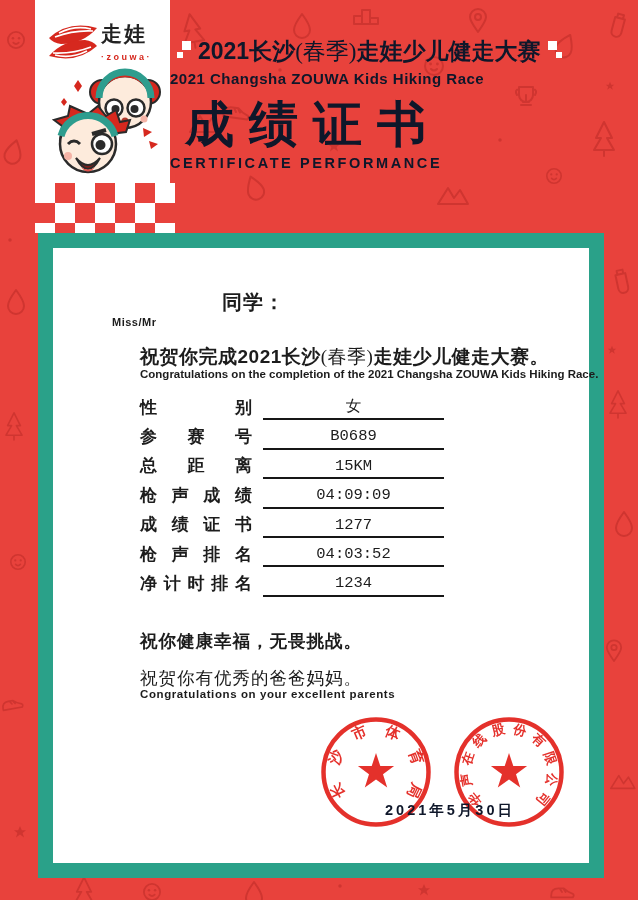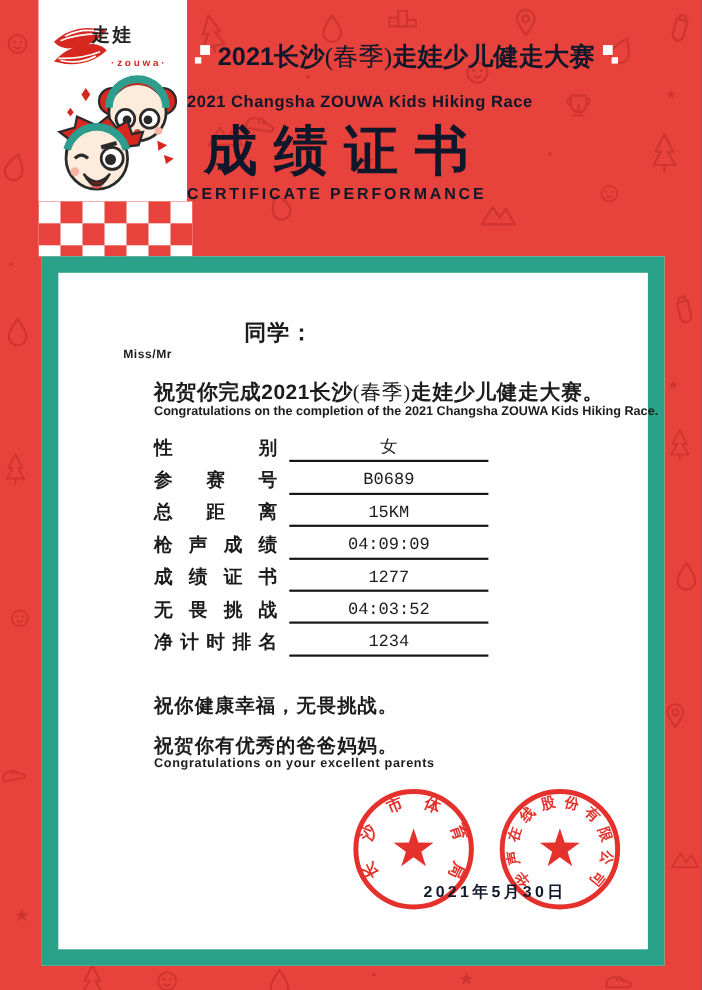--- a/index.html
+++ b/index.html
@@ -11,29 +11,29 @@
   
   .pattern{position:absolute;left:0;top:0;z-index:0;}
   .doodle{stroke:#cf3530;stroke-width:2;fill:none;stroke-linecap:round;stroke-linejoin:round;}
   .doodle-fill{fill:#cf3530;stroke:none;}
 
   
   .strip{left:35px;top:0;width:135px;height:183px;background:#fff;z-index:1;}
   .checker{left:35px;top:183px;width:140px;height:50px;z-index:1;
      background:conic-gradient(#e8423c 25%,#fff 0 50%,#e8423c 0 75%,#fff 0);
      background-size:40px 40px;}
-  .logo-cn{left:83px;top:20px;font-size:17px;font-weight:bold;color:#222;letter-spacing:2px;z-index:2;}
+  .logo-cn{left:101px;top:20px;font-size:21px;font-weight:bold;color:#222;letter-spacing:2px;z-index:2;}
   .logo-en{left:101px;top:52px;font-size:9px;font-weight:bold;color:#d6281e;letter-spacing:2.5px;z-index:2;}
 
   
   .header{left:170px;top:0;width:452px;text-align:left;color:#0f172a;z-index:1;}
   .title{margin-top:36px;font-size:23px;font-weight:bold;white-space:nowrap;}
   .title .season{font-family:"Liberation Serif",serif;font-weight:normal;}
   .bracket{display:inline-block;vertical-align:middle;margin:0 7px 6px 7px;}
-  .subtitle{margin-top:17px;font-size:15px;font-weight:bold;letter-spacing:.5px;}
+  .subtitle{margin-top:3px;font-size:15px;font-weight:bold;letter-spacing:.5px;}
   .cert-title{margin-top:12px;font-size:49px;font-weight:bold;letter-spacing:15px;padding-left:15px;line-height:1.05;}
   .cert-sub{margin-top:5px;font-size:14.5px;font-weight:bold;letter-spacing:2.6px;}
 
   
   .frame{left:38px;top:233px;width:566px;height:645px;background:#fff;
          border:15px solid #2aa189;box-sizing:border-box;z-index:2;}
 
   .name-line{left:112px;top:287px;width:106px;height:25px;border-bottom:2px solid #161616;
              text-align:center;font-family:"Liberation Serif","DejaVu Serif",serif;
              font-size:19px;z-index:3;}
@@ -47,21 +47,21 @@
   .fields{left:140px;top:391px;width:305px;z-index:3;}
   .frow{display:flex;align-items:flex-end;height:29.4px;}
   .flabel{width:112px;font-size:17px;font-weight:bold;text-align:justify;text-align-last:justify;
           padding-bottom:3px;line-height:1.1;}
   .fvalue{margin-left:11px;width:181px;text-align:center;border-bottom:2px solid #161616;
           font-family:"Liberation Mono","DejaVu Sans Mono",monospace;font-size:15.5px;
           padding-bottom:1px;line-height:1.25;}
 
   .bless-cn1{left:140px;top:629px;font-size:17.5px;font-weight:bold;letter-spacing:1px;z-index:3;}
   .bless-en1{left:140px;top:651px;font-size:11.5px;font-weight:bold;letter-spacing:.6px;z-index:3;}
-  .bless-cn2{left:140px;top:666px;font-size:17.5px;font-weight:bold;letter-spacing:1px;z-index:3;}
+  .bless-cn2{left:140px;top:666px;font-size:17.5px;font-weight:normal;letter-spacing:1px;z-index:3;}
   .bless-en2{left:140px;top:688px;font-size:11.5px;font-weight:bold;letter-spacing:.6px;z-index:3;text-align:right;}
 
   .stamps{left:300px;top:700px;z-index:4;opacity:.93;}
   .stamp-ring{fill:none;stroke:#e3221c;stroke-width:4.5px;}
   .stamp-star{fill:#e3221c;}
   .stamp-ch{fill:#e3221c;font-weight:bold;font-family:"Liberation Serif","DejaVu Serif",serif;}
 
   .date{left:385px;top:801px;font-size:14.5px;font-weight:bold;letter-spacing:3px;
         color:#0f172a;z-index:6;white-space:nowrap;}
 </style>
@@ -245,21 +245,21 @@
     </div>
     <div class="frow">
       <div class="flabel">枪声成绩</div>
       <div class="fvalue">04:09:09</div>
     </div>
     <div class="frow">
       <div class="flabel">成绩证书</div>
       <div class="fvalue">1277</div>
     </div>
     <div class="frow">
-      <div class="flabel">无畏挑战</div>
+      <div class="flabel">枪声排名</div>
       <div class="fvalue">04:03:52</div>
     </div>
     <div class="frow">
       <div class="flabel">净计时排名</div>
       <div class="fvalue">1234</div>
     </div>
   </div>
 
   <div class="abs bless-cn1">祝你健康幸福，无畏挑战。</div>
   <div class="abs bless-cn2">祝贺你有优秀的爸爸妈妈。</div>

